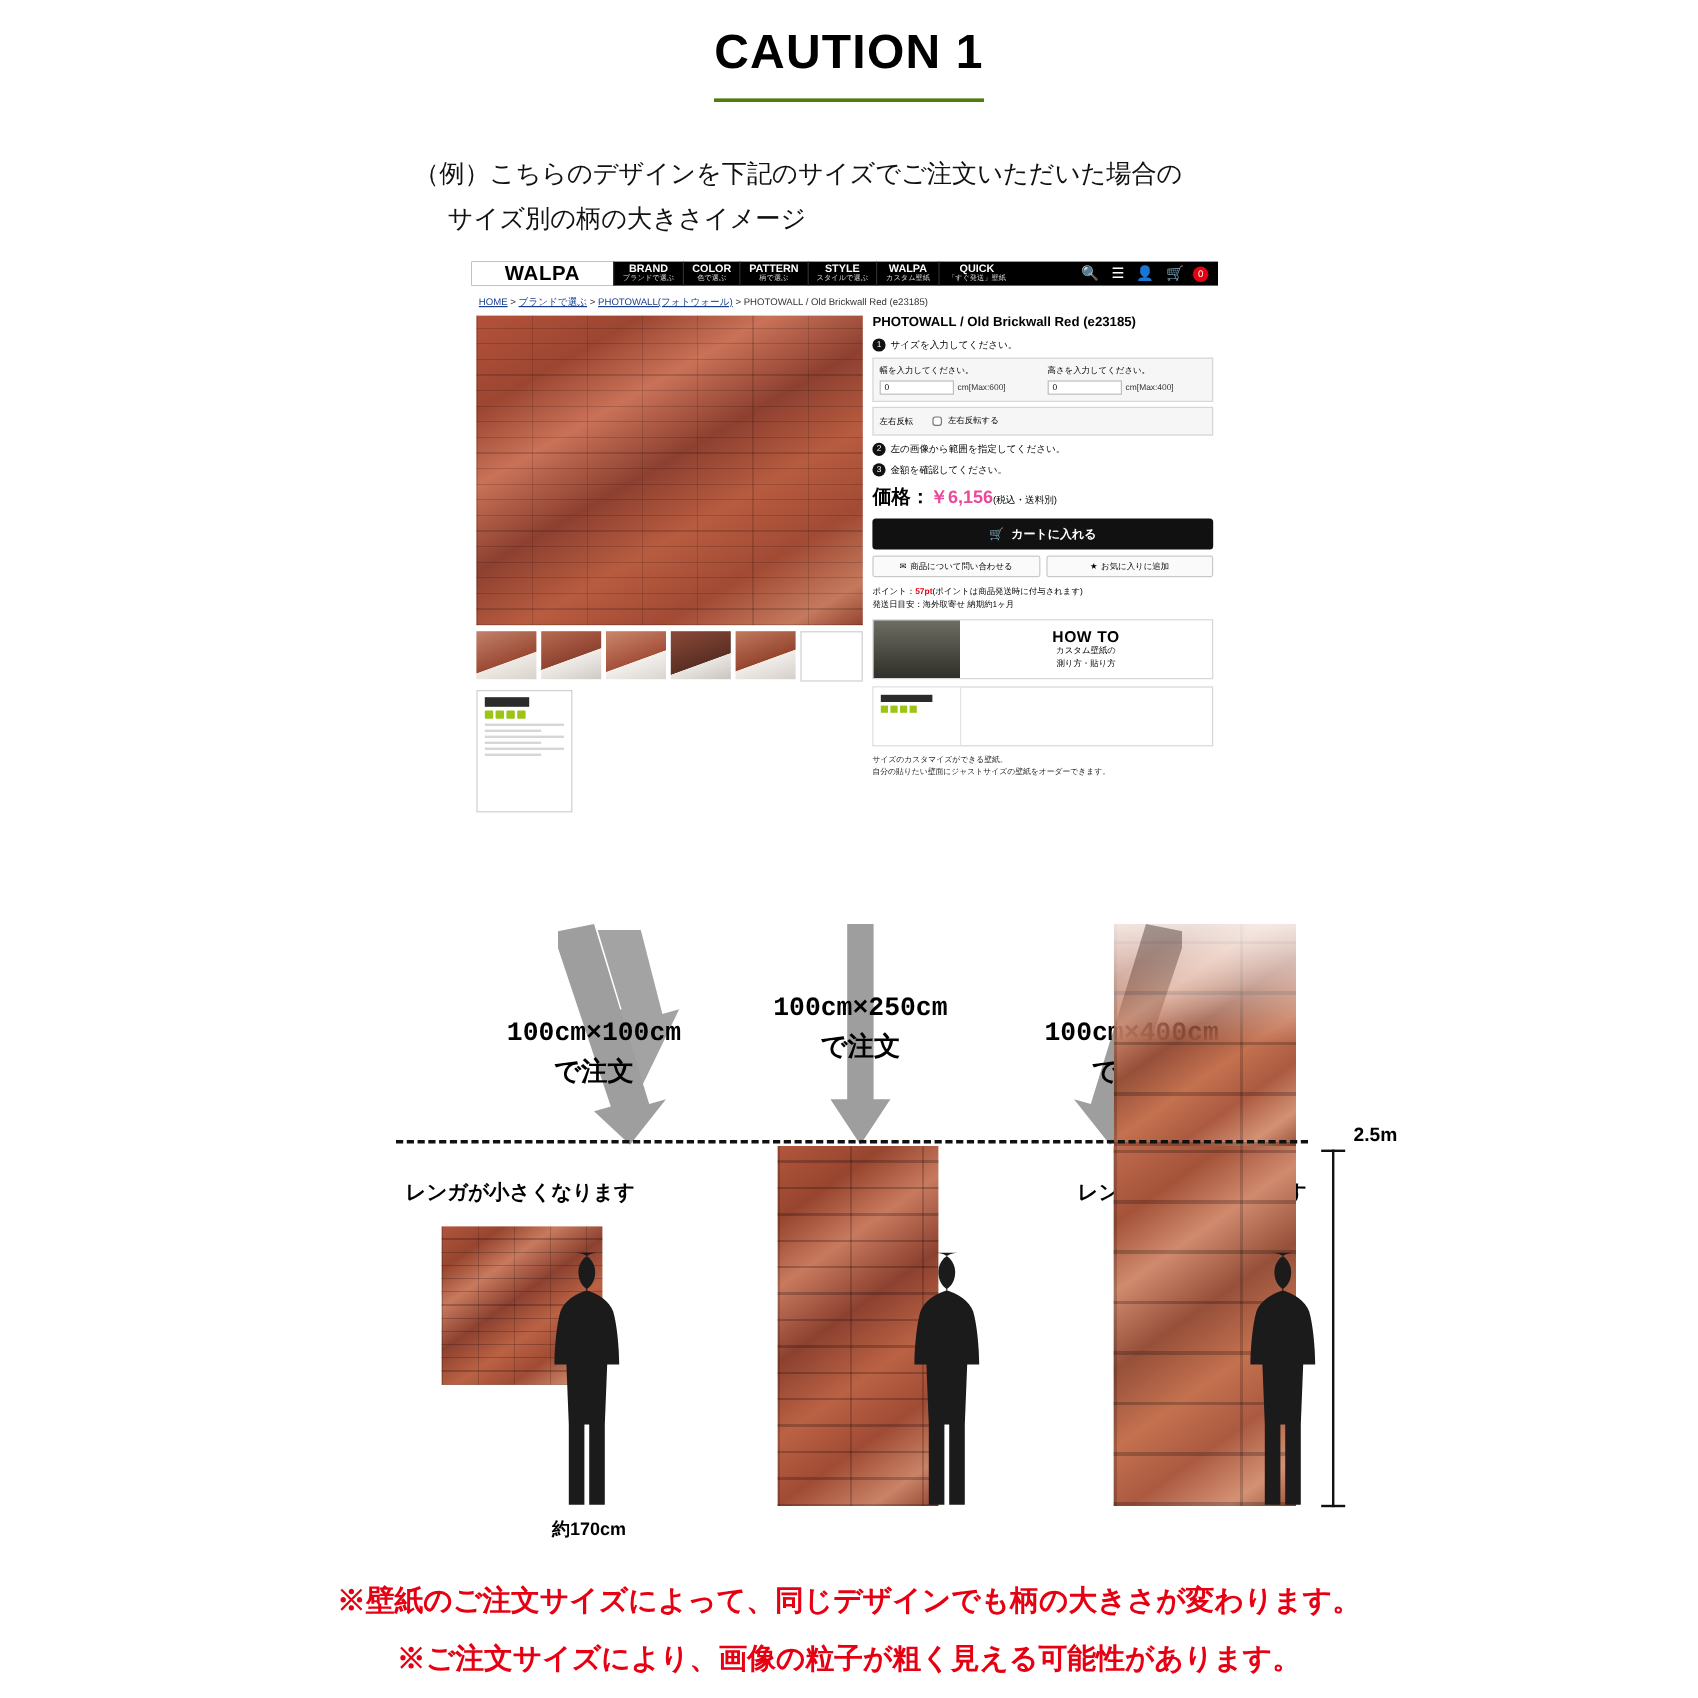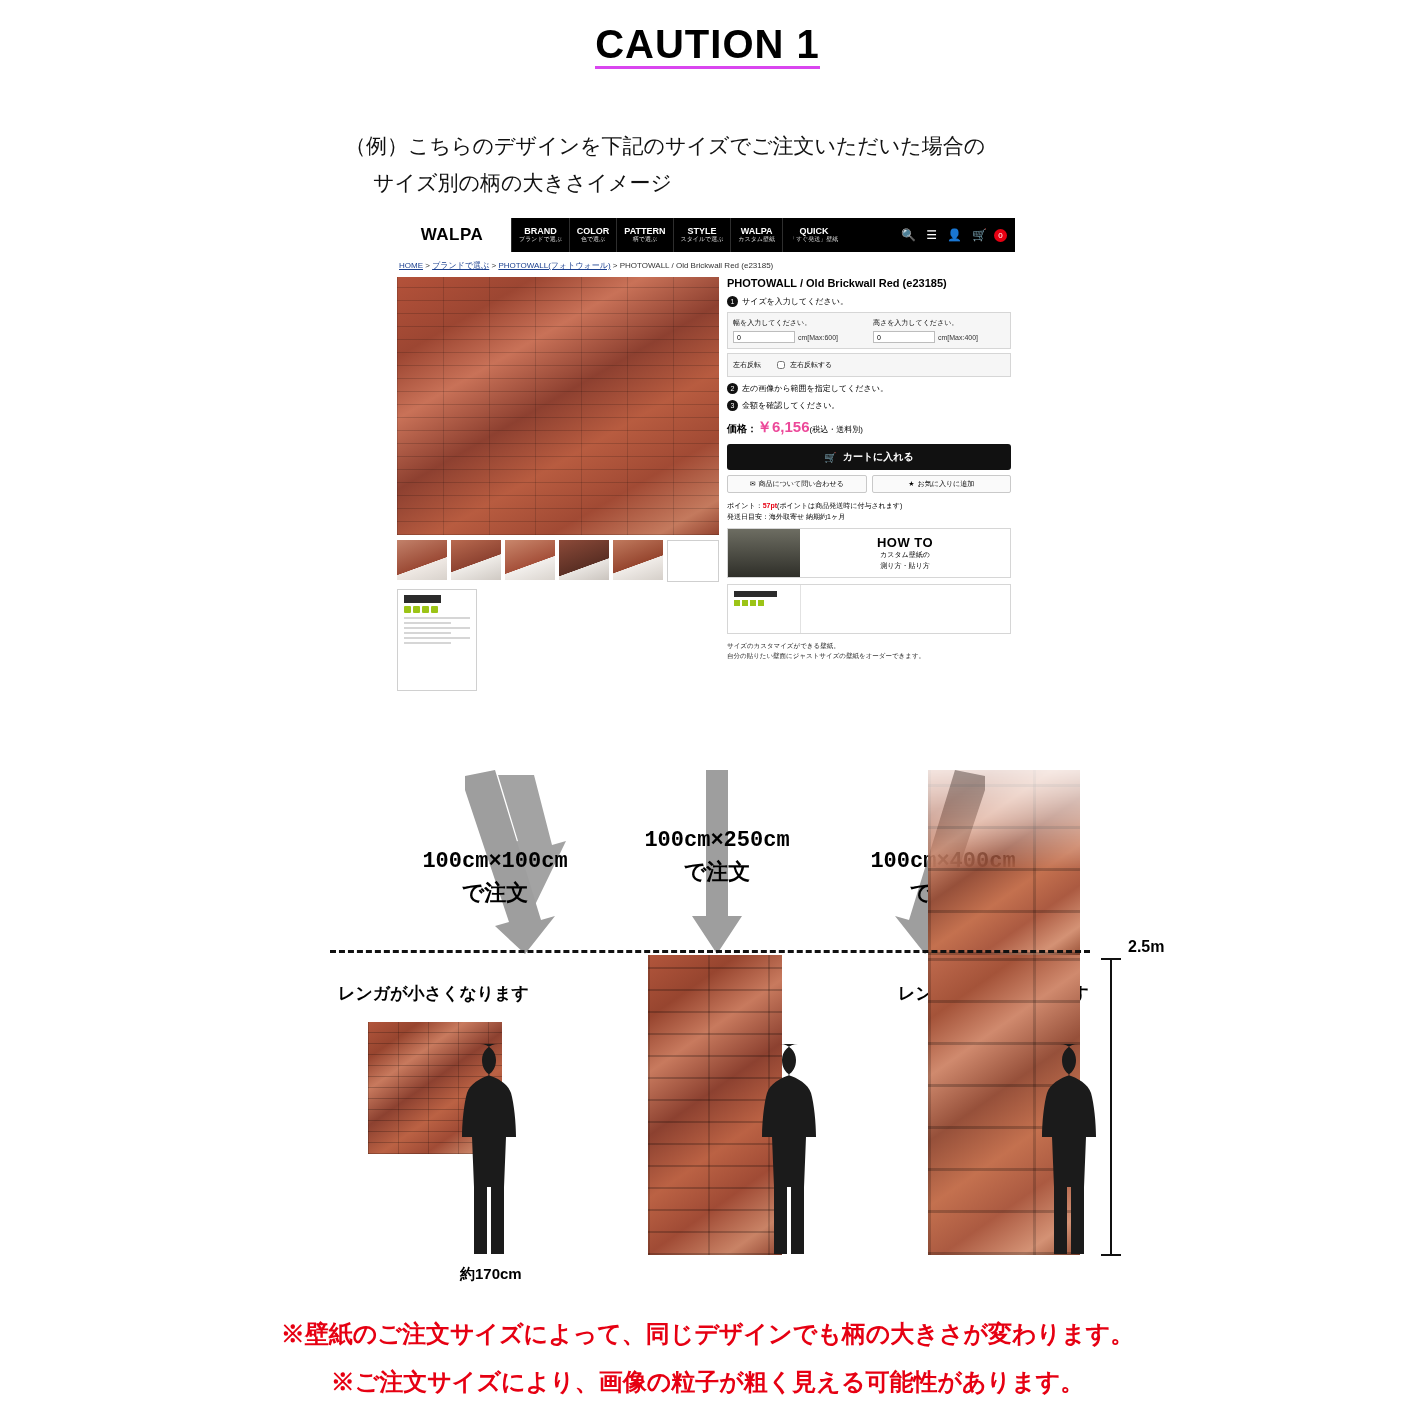--- a/index.html
+++ b/index.html
@@ -12,35 +12,35 @@
     overflow:hidden;
   }
   .page{position:relative;width:1415px;height:1415px;}
 
   
   .caution-title{
     position:absolute;top:22px;left:0;width:1415px;
     text-align:center;
     font-size:40px;font-weight:bold;letter-spacing:1px;
   }
-  .caution-title span{border-bottom:3px solid #d946ef;padding-bottom:0;margin-top:48px;}
+  .caution-title span{border-bottom:3px solid #4d7c0f;padding-bottom:16px;margin-top:48px;}
 
   .intro{
     position:absolute;top:128px;left:345px;width:900px;
     font-size:21px;line-height:1.75;color:#111;
   }
   .intro .l2{margin-left:28px;display:block;}
 
   
   .shot{
     position:absolute;left:393px;top:218px;width:622px;height:540px;
     background:#fff;
   }
   .shot-header{
-    height:34px;background:#000;display:flex;align-items:stretch;color:#fff;
+    height:20px;background:#000;display:flex;align-items:stretch;color:#fff;
   }
   .logo{
     width:118px;display:flex;align-items:center;justify-content:center;
     background:#fff;color:#000;font-size:17px;font-weight:bold;letter-spacing:.5px;
   }
   .navitem{
     flex:0 0 auto;padding:0 7px;display:flex;flex-direction:column;
     align-items:center;justify-content:center;border-left:1px solid #2e2e2e;
   }
   .navitem .en{font-size:9px;font-weight:bold;line-height:1.05;}
@@ -328,21 +328,21 @@
           <span class="num">2</span>
           <span>左の画像から範囲を指定してください。</span>
         </div>
 
         <div class="step">
           <span class="num">3</span>
           <span>金額を確認してください。</span>
         </div>
 
         <div class="price">
-          <span style="font-size:10px;">価格：</span><span class="yen">￥6,156</span><small>(税込・送料別)</small>
+          <span style="font-size:16px;">価格：</span><span class="yen">￥6,156</span><small>(税込・送料別)</small>
         </div>
 
         <div class="cart-btn">
           <span>🛒</span>
           <span>カートに入れる</span>
         </div>
 
         <div class="sub-btns">
           <div class="sub-btn">
             <span>✉</span>

